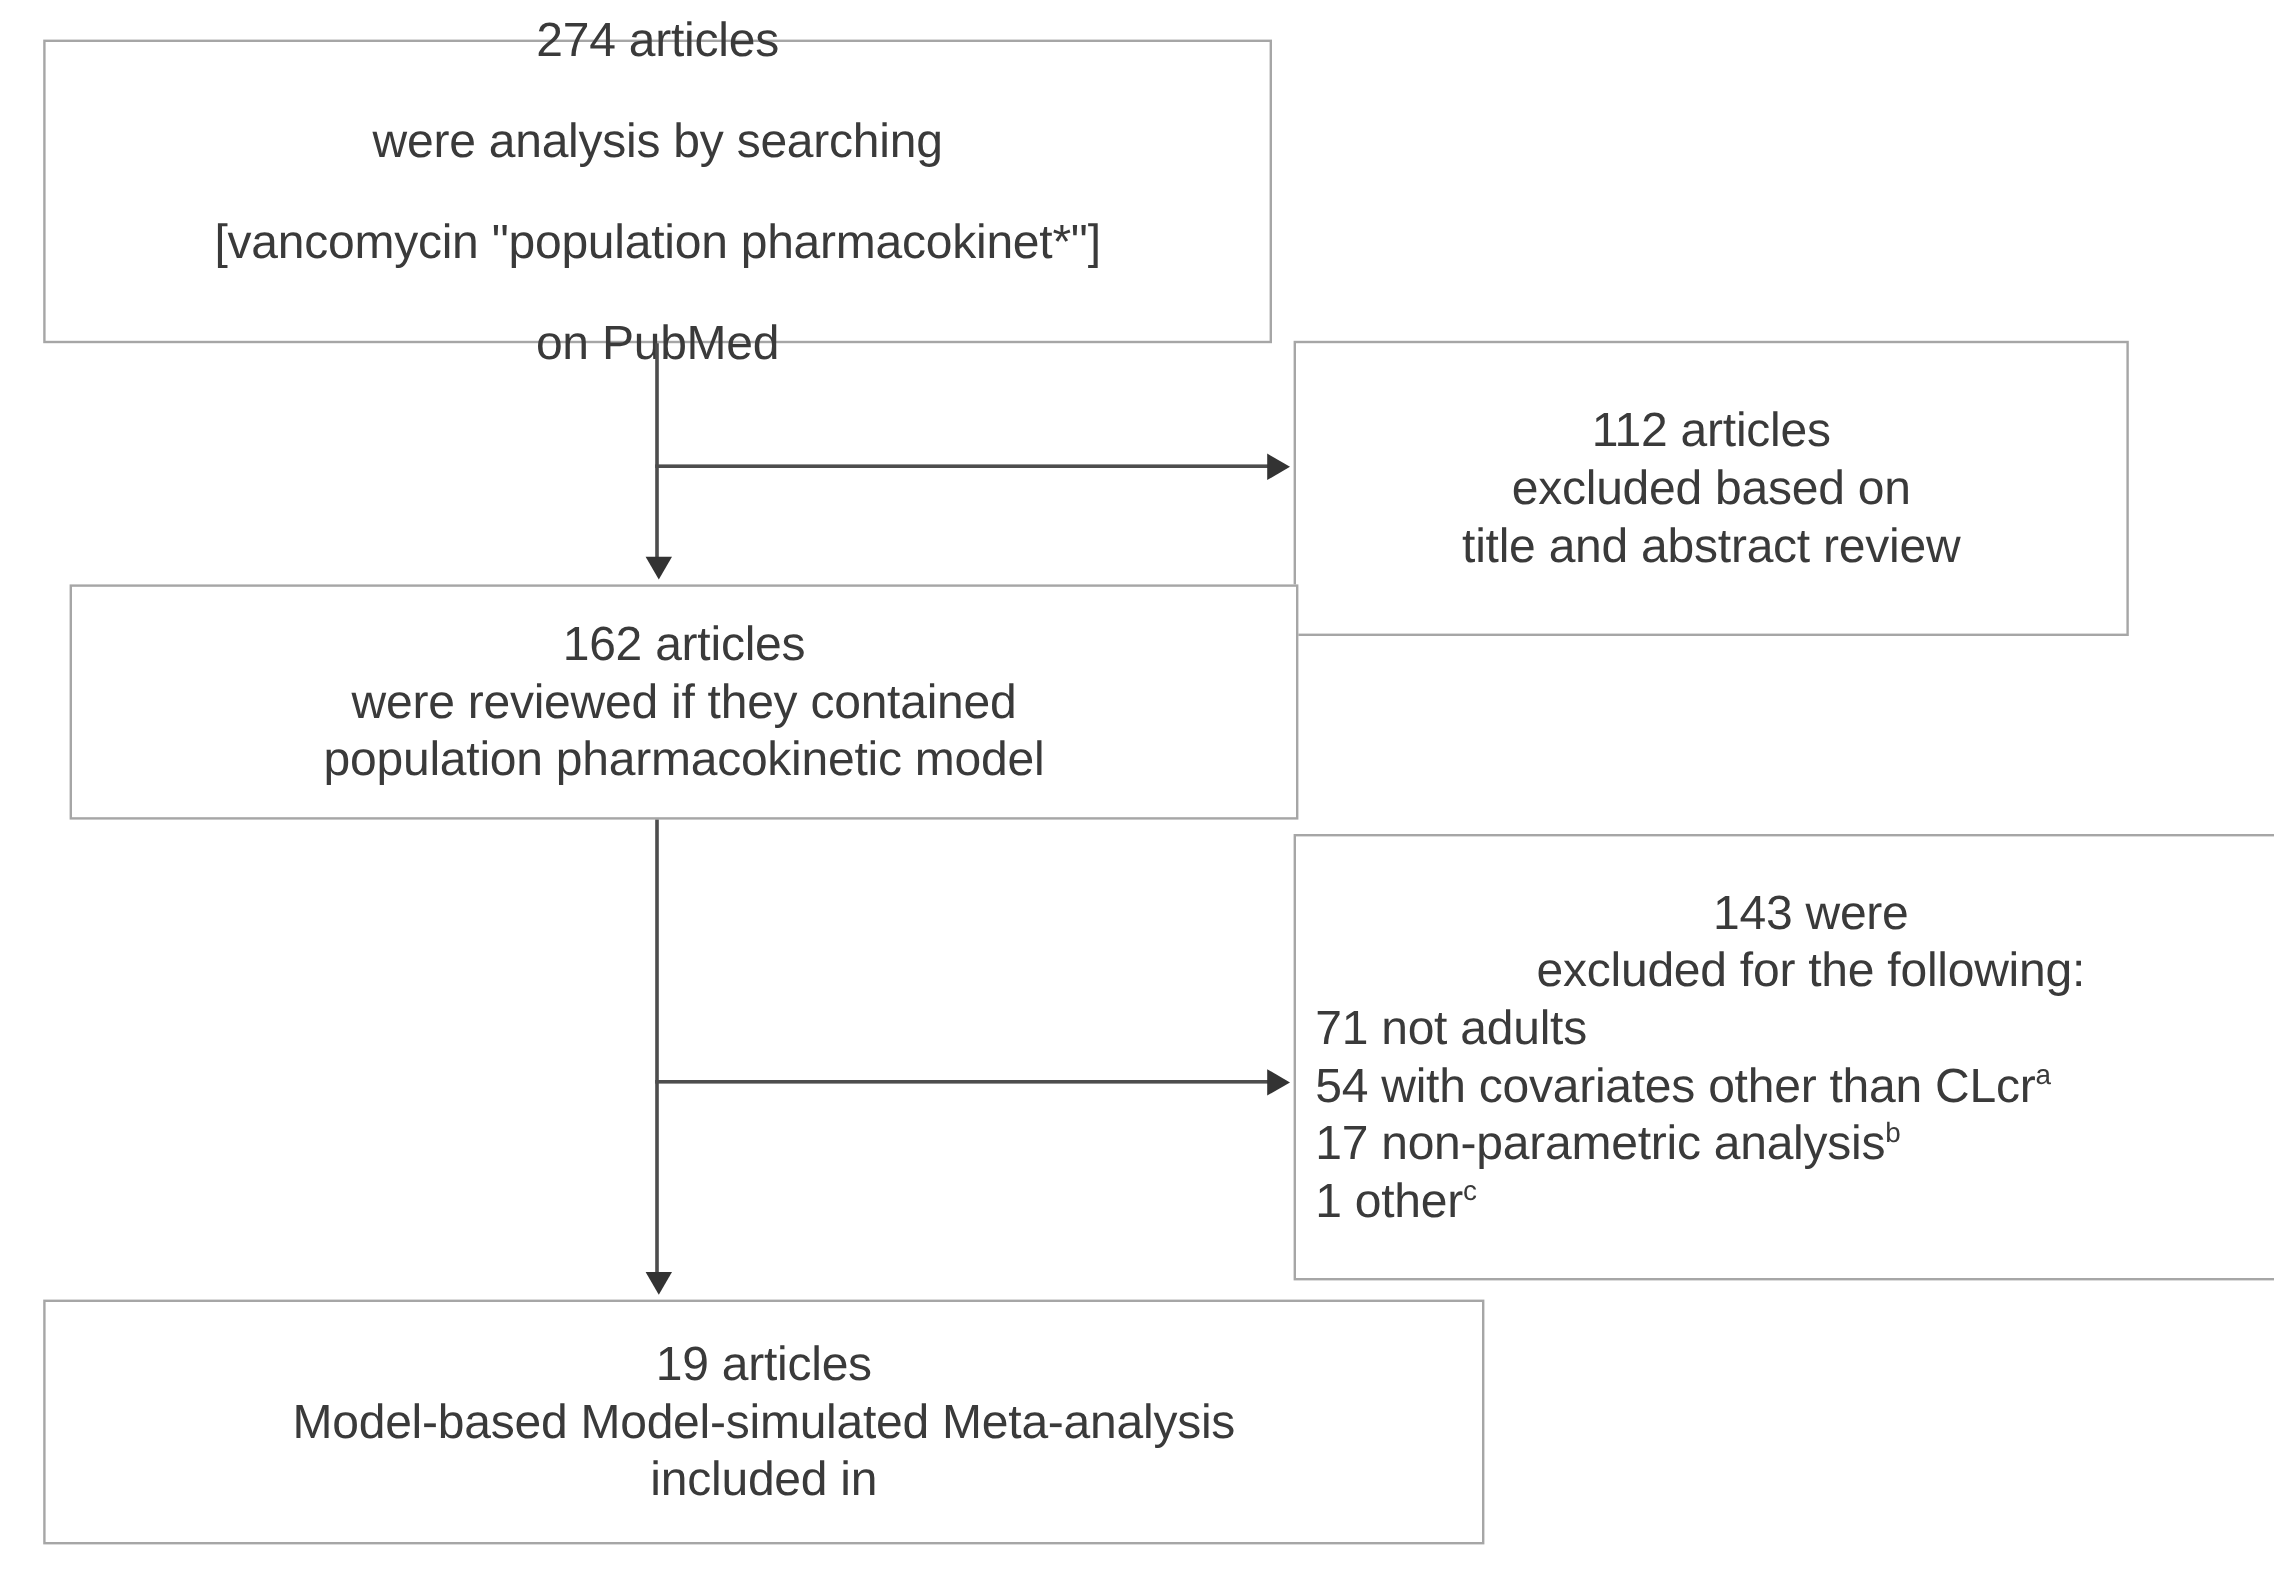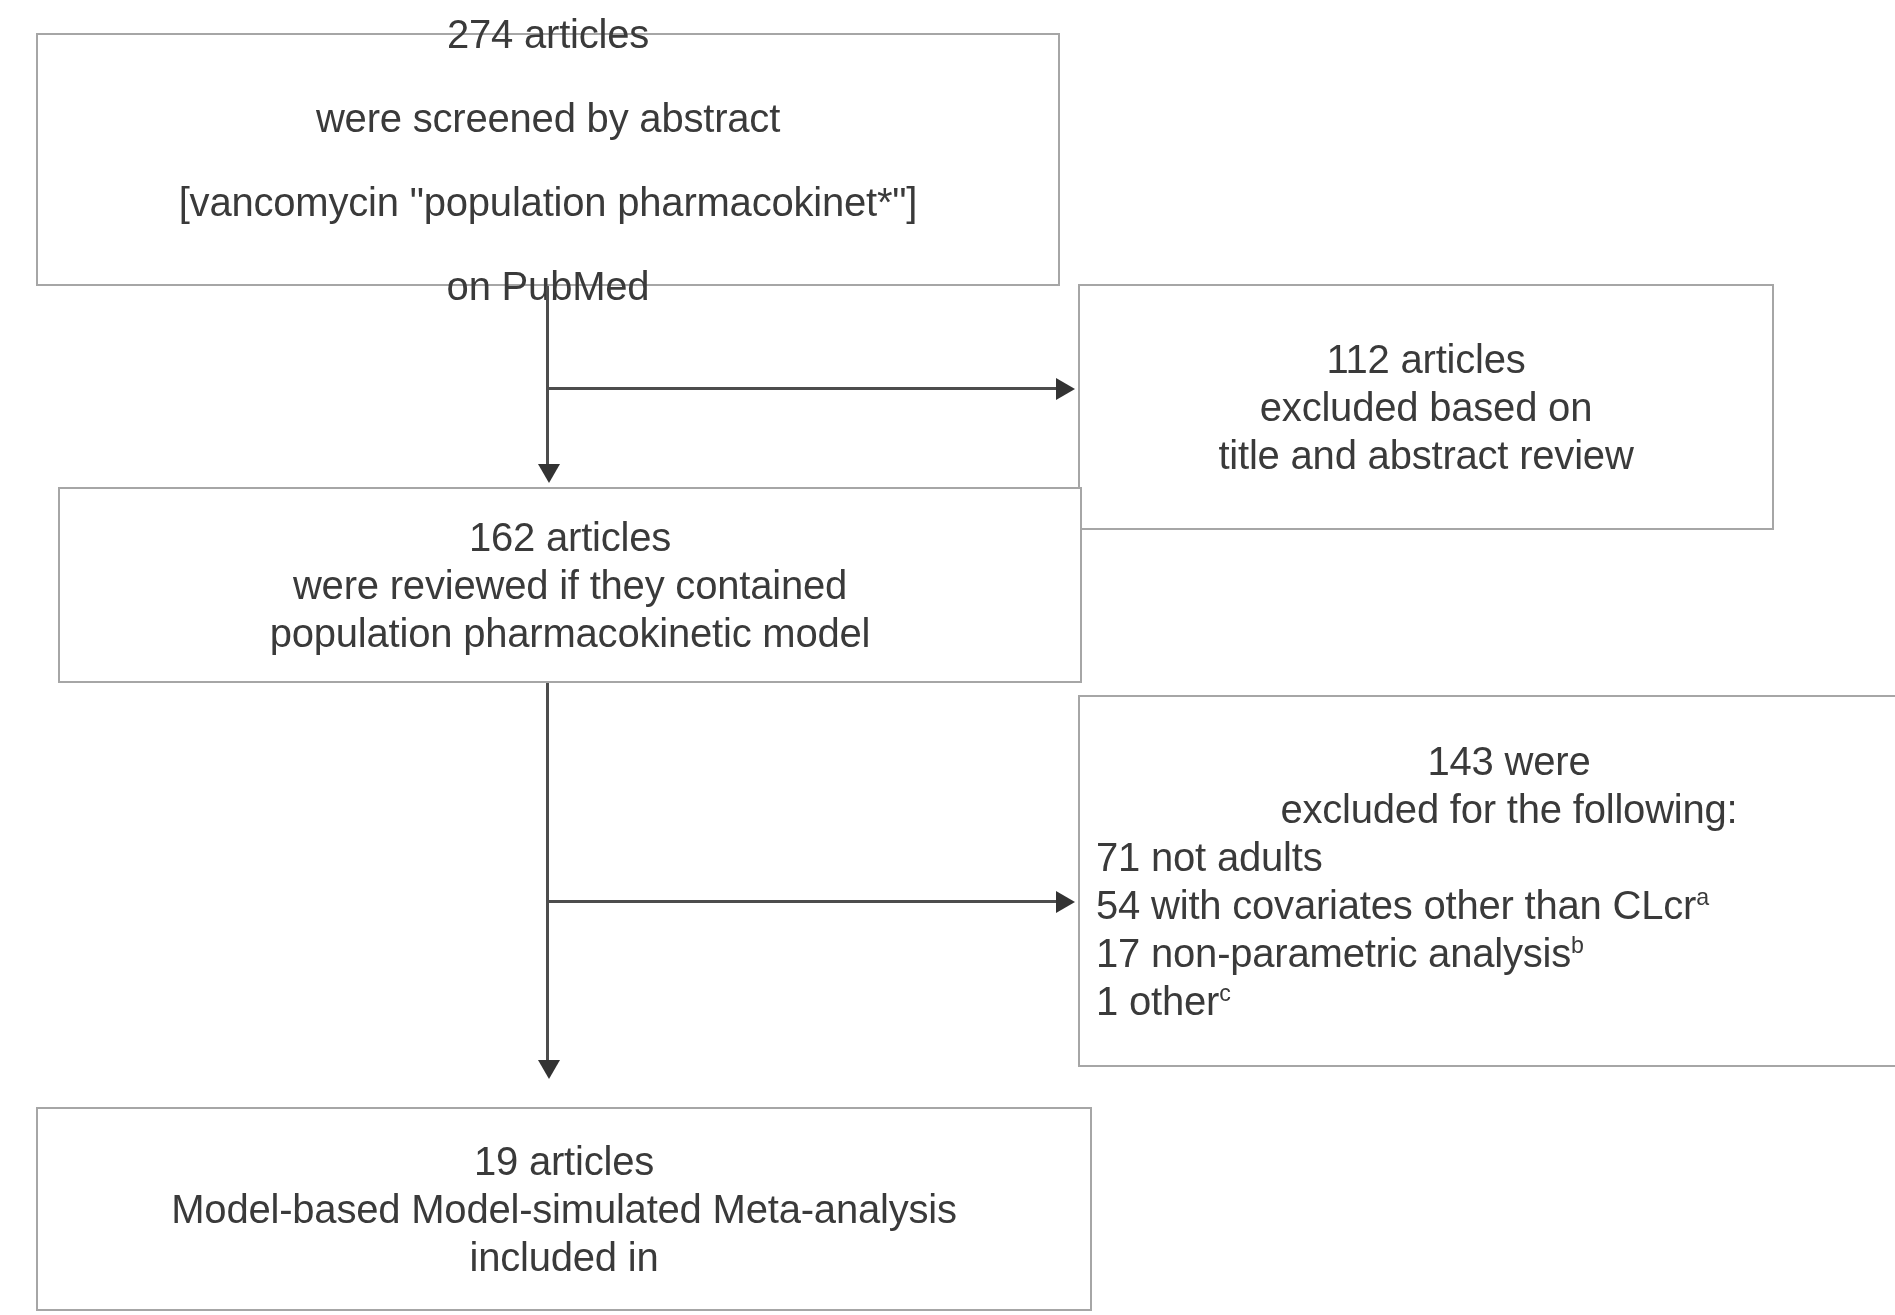--- a/index.html
+++ b/index.html
@@ -46,21 +46,21 @@
     font-size: 0.58em;
     vertical-align: super;
     line-height: 0;
   }
 
   
   #box-screened   { left: 36px;   top: 33px;   width: 1024px; height: 253px; gap: 36px; }
   #box-excluded-1 { left: 1078px; top: 284px;  width: 696px;  height: 246px; }
   #box-reviewed   { left: 36px;   top: 487px;  width: 1024px; height: 196px; margin-left: 22px; }
   #box-excluded-2 { left: 1078px; top: 695px;  width: 862px;  height: 372px; }
-  #box-included   { left: 36px;   top: 1083px; width: 1056px; height: 204px; margin-top: 24px; }
+  #box-included   { left: 36px;   top: 1083px; width: 1201px; height: 204px; }
 
   
   .vline {
     position: absolute;
     width: 3px;
     background: #4d4d4d;
   }
   .hline {
     position: absolute;
     height: 3px;
@@ -95,21 +95,21 @@
   #conn2-horz      { left: 546px;  top: 900px; width: 512px; }
   #conn2-arrowright{ left: 1056px; top: 891px; }
 </style>
 </head>
 <body>
 
 <div id="canvas">
 
   <div class="fbox" id="box-screened">
     <span class="ln">274 articles</span>
-    <span class="ln">were screened by abstract</span>
+    <span class="ln">were analysis by searching</span>
     <span class="ln">[vancomycin "population pharmacokinet*"]</span>
     <span class="ln">on PubMed</span>
   </div>
 
   <div class="fbox" id="box-excluded-1">
     <span class="ln">112 articles</span>
     <span class="ln">excluded based on</span>
     <span class="ln">title and abstract review</span>
   </div>
 

